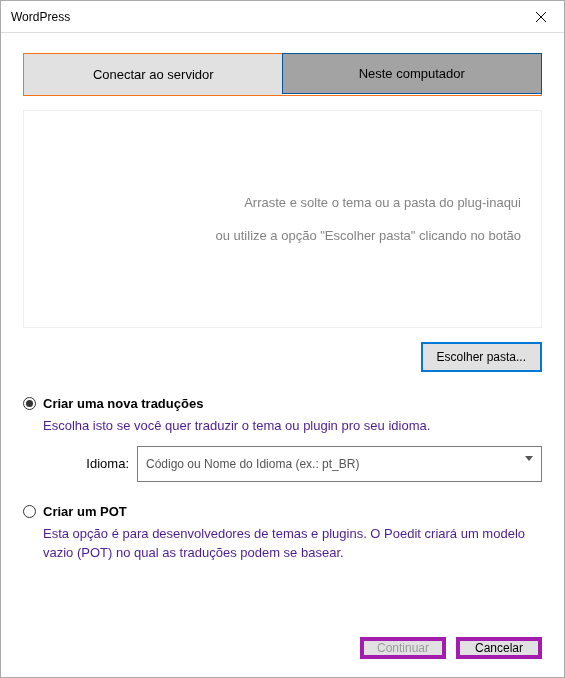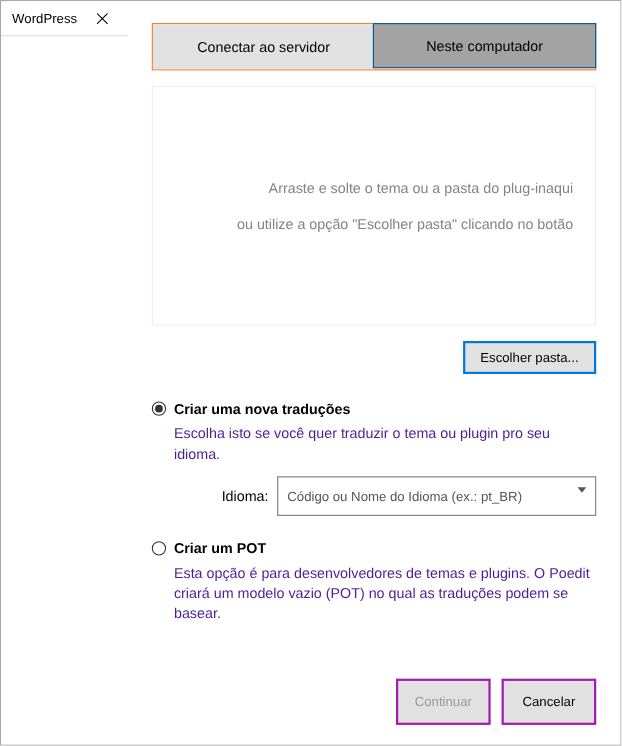--- a/index.html
+++ b/index.html
@@ -1,17 +1,17 @@
 <!DOCTYPE html>
 <html><head>
 <meta charset="utf-8">
 <style>
 * { box-sizing: border-box; margin: 0; padding: 0; font-family: "Segoe UI", Tahoma, sans-serif; }
 body { background: #fff; width: 565px; height: 678px; overflow: hidden; }
-.window { width: 565px; height: 678px; border: 1px solid #aaa; background: #fff; display: flex; flex-direction: row; }
+.window { width: 565px; height: 678px; border: 1px solid #aaa; background: #fff; display: flex; flex-direction: column; }
 .titlebar { height: 32px; display: flex; align-items: center; padding: 0 0 0 10px; border-bottom: 1px solid #ddd; }
 .titlebar-text { font-size: 12px; color: #000; flex: 1; }
 .close-btn { width: 46px; height: 32px; display: flex; align-items: center; justify-content: center; cursor: pointer; }
 .close-btn svg { width: 10px; height: 10px; }
 .content { flex: 1; padding: 20px 22px 18px 22px; display: flex; flex-direction: column; }
 .tabs { display: flex; border: 1px solid #f97316; margin-bottom: 14px; }
 .tab { flex: 1; height: 41px; display: flex; align-items: center; justify-content: center; font-size: 13px; color: #000; cursor: pointer; }
 .tab.inactive { background: #e1e1e1; }
 .tab.active { background: #a3a3a3; border: 1px solid #005499; margin: -1px; position: relative; text-align: right; }
 .dropzone { border: 1px solid #eee; height: 218px; display: flex; flex-direction: column; align-items: flex-end; justify-content: center; margin-bottom: 14px; padding: 0 20px; text-align: center; }
@@ -23,21 +23,21 @@
 .radio-row { display: flex; align-items: center; margin-bottom: 6px; }
 .radio { width: 13px; height: 13px; border: 1px solid #333; border-radius: 50%; margin-right: 7px; position: relative; cursor: pointer; flex-shrink: 0; }
 .radio.checked::after { content: ""; width: 7px; height: 7px; background: #333; border-radius: 50%; position: absolute; top: 2px; left: 2px; }
 .radio-label { font-size: 13px; font-weight: 600; color: #000; }
 .radio-desc { font-size: 13px; color: #4c1d95; margin-left: 20px; margin-bottom: 10px; line-height: 1.45; }
 .lang-row { display: flex; align-items: center; margin-left: 20px; gap: 8px; }
 .lang-label { font-size: 13px; color: #000; width: 86px; text-align: right; }
 .lang-select { flex: 1; height: 36px; border: 1px solid #7a7a7a; background: #fff; display: flex; align-items: center; padding: 0 8px; font-size: 12px; color: #555; cursor: pointer; position: relative; }
 .lang-select::after { content: ""; position: absolute; right: 8px; top: 9px; width: 0; height: 0; border-left: 4px solid transparent; border-right: 4px solid transparent; border-top: 5px solid #555; }
 .dialog-buttons { margin-top: auto; display: flex; justify-content: flex-end; gap: 10px; padding-top: 10px; }
-.dlg-btn { min-width: 86px; height: 42px; border: 2px solid #a21caf; background: #e1e1e1; font-size: 12px; display: flex; align-items: center; justify-content: center; cursor: pointer; }
+.dlg-btn { min-width: 86px; height: 22px; border: 4px solid #a21caf; background: #e1e1e1; font-size: 12px; display: flex; align-items: center; justify-content: center; cursor: pointer; }
 .dlg-btn.disabled { color: #9a9a9a; cursor: default; }
 </style>
 </head>
 <body>
 
 <div class="window">
   <div class="titlebar">
     <span class="titlebar-text">WordPress</span>
     <div class="close-btn">
       <svg viewBox="0 0 10 10">

